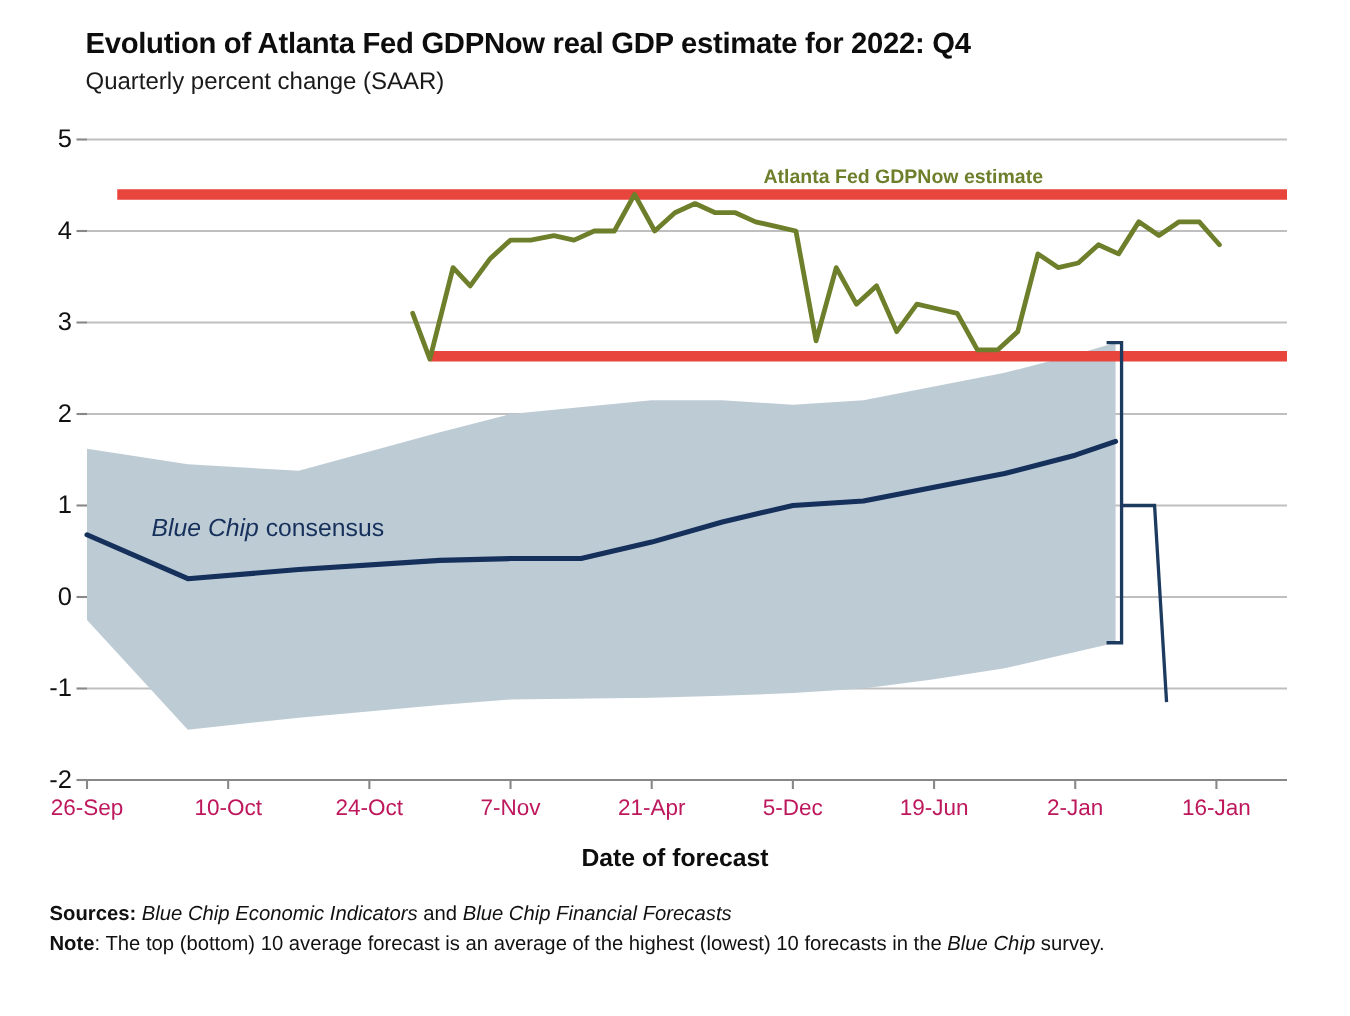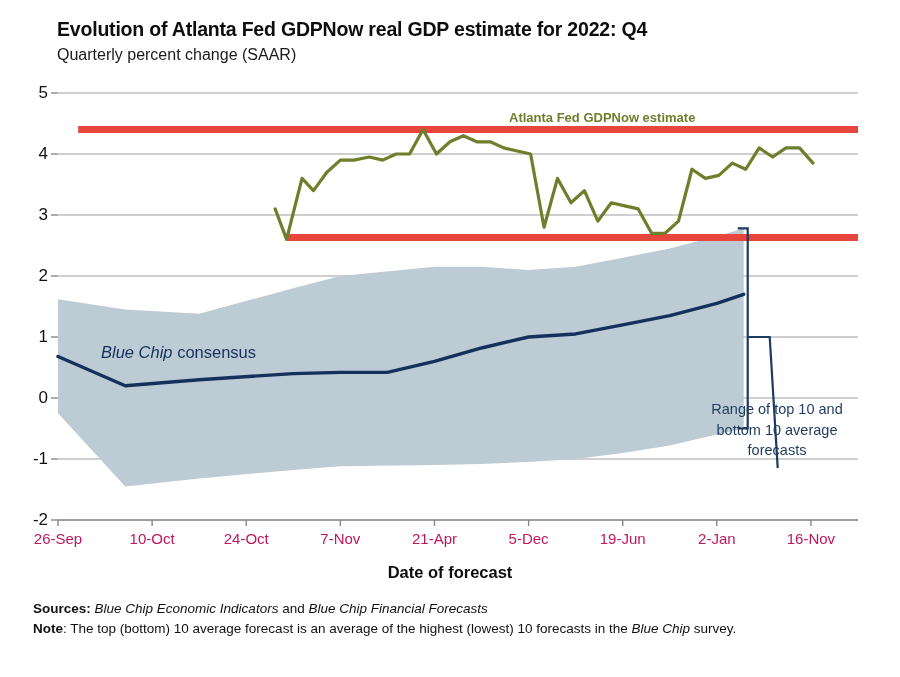--- a/index.html
+++ b/index.html
@@ -153,26 +153,25 @@
     </div>
   <div id="xlabels">
       <div class="xlab" style="left: 58px; top: 530px;">26-Sep</div>
       <div class="xlab" style="left: 152.118px; top: 530px;">10-Oct</div>
       <div class="xlab" style="left: 246.235px; top: 530px;">24-Oct</div>
       <div class="xlab" style="left: 340.353px; top: 530px;">7-Nov</div>
       <div class="xlab" style="left: 434.471px; top: 530px;">21-Apr</div>
       <div class="xlab" style="left: 528.588px; top: 530px;">5-Dec</div>
       <div class="xlab" style="left: 622.706px; top: 530px;">19-Jun</div>
       <div class="xlab" style="left: 716.824px; top: 530px;">2-Jan</div>
-      <div class="xlab" style="left: 810.941px; top: 530px;">16-Nov</div>
+      <div class="xlab" style="left: 810.941px; top: 530px;">16-Jan</div>
     </div>
 
   <div class="xaxis-title">Date of forecast</div>
 
-  <div class="ann ann-range">Range of top 10 and bottom 10 average forecasts</div>
 
   <div class="foot" id="foot1">
     <b><span>Sources</span>:</b>
     <i>Blue Chip Economic Indicators</i><span> and </span><i>Blue Chip Financial Forecasts</i>
   </div>
 
   <div class="foot" id="foot2">
     <b>Note</b><span>: The top (bottom) 10 average forecast is an average of the highest (lowest) 10 forecasts in the </span><i>Blue Chip</i><span> survey.</span>
   </div>
 

